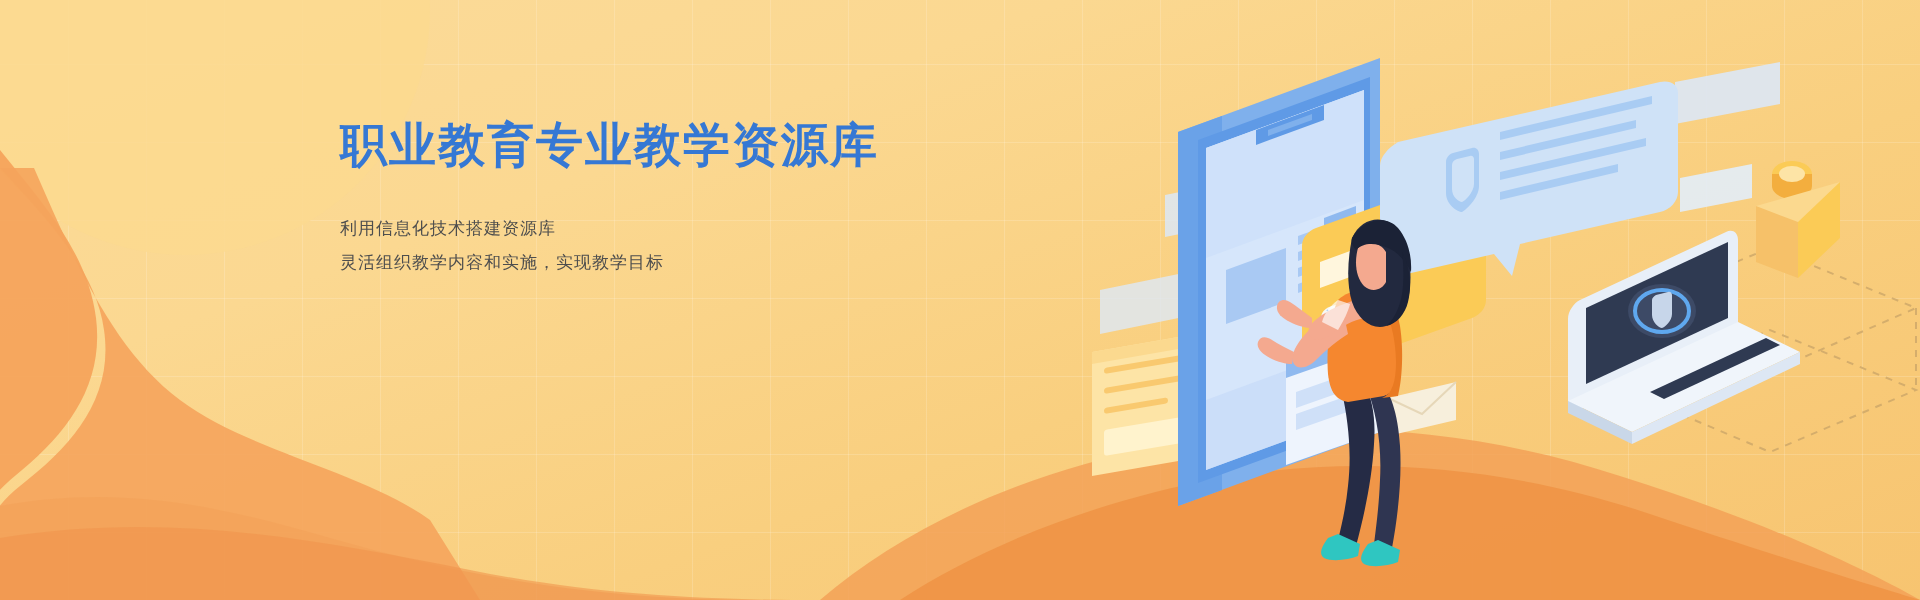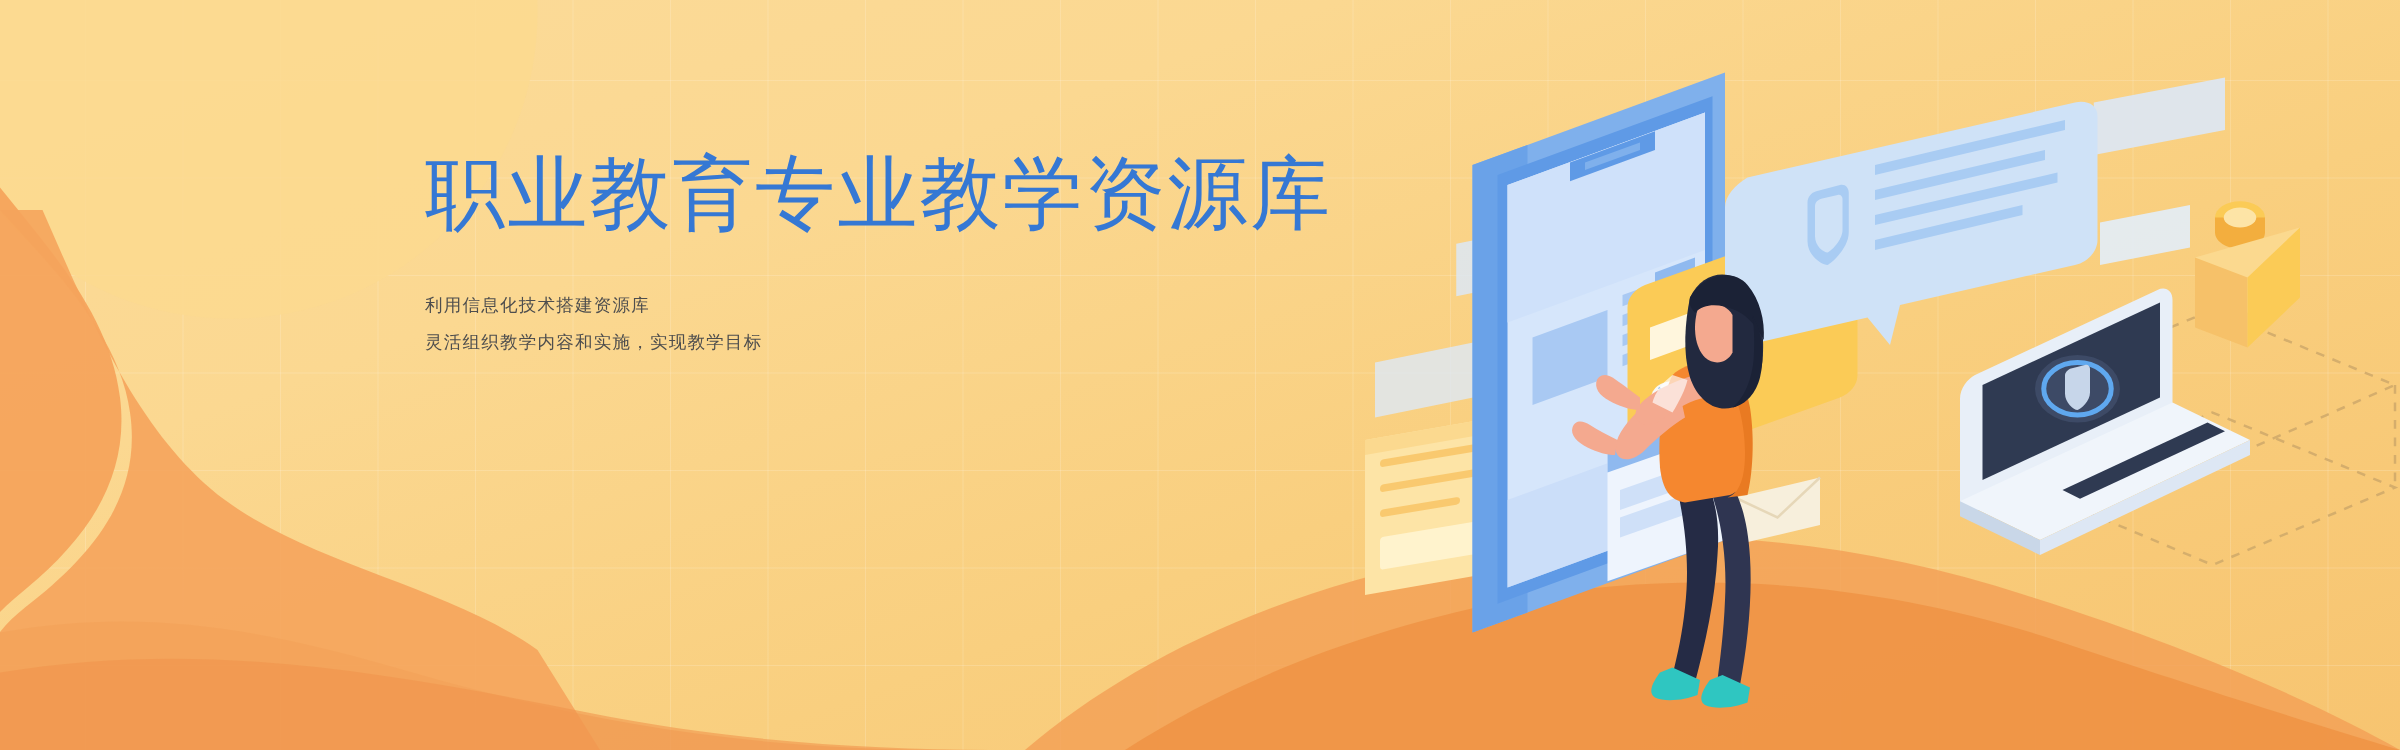--- a/index.html
+++ b/index.html
@@ -43,29 +43,29 @@
     pointer-events:none;
   }
   
   .copy {
     position:absolute;
     left:340px; top:118px;
     width:620px;
     z-index:8;
   }
   .headline {
-    font-size:64px;
+    font-size:47px;
     line-height:1.16;
-    font-weight:normal;
+    font-weight:bold;
     color:#3578d4;
     letter-spacing:2px;
     white-space:nowrap;
   }
   .sub-line {
-    font-size:14px;
+    font-size:17px;
     color:#4e4e4e;
     letter-spacing:1px;
     white-space:nowrap;
   }
   .sub-1 { margin-top:44px; }
   .sub-2 { margin-top:11px; }
   
   .illo {
     position:absolute;
     right:0; top:0;

